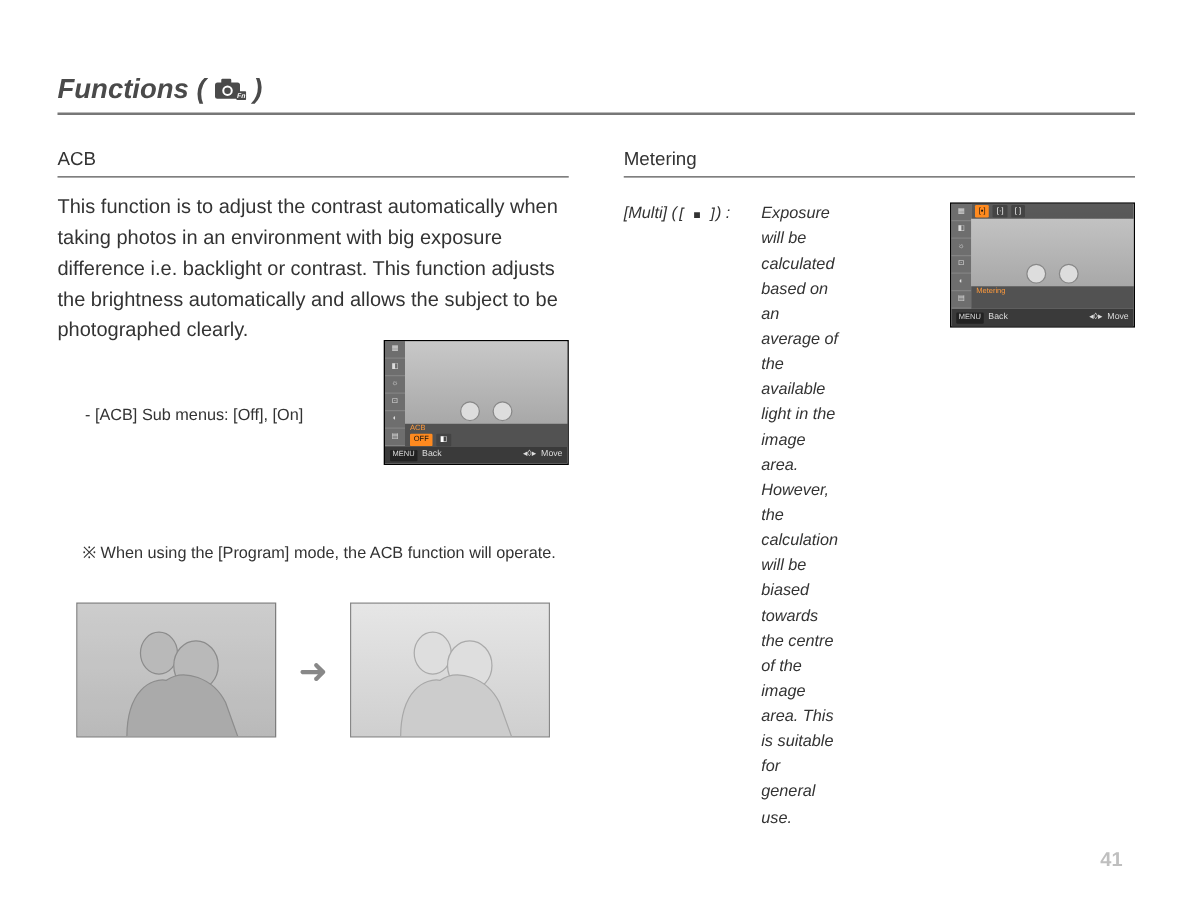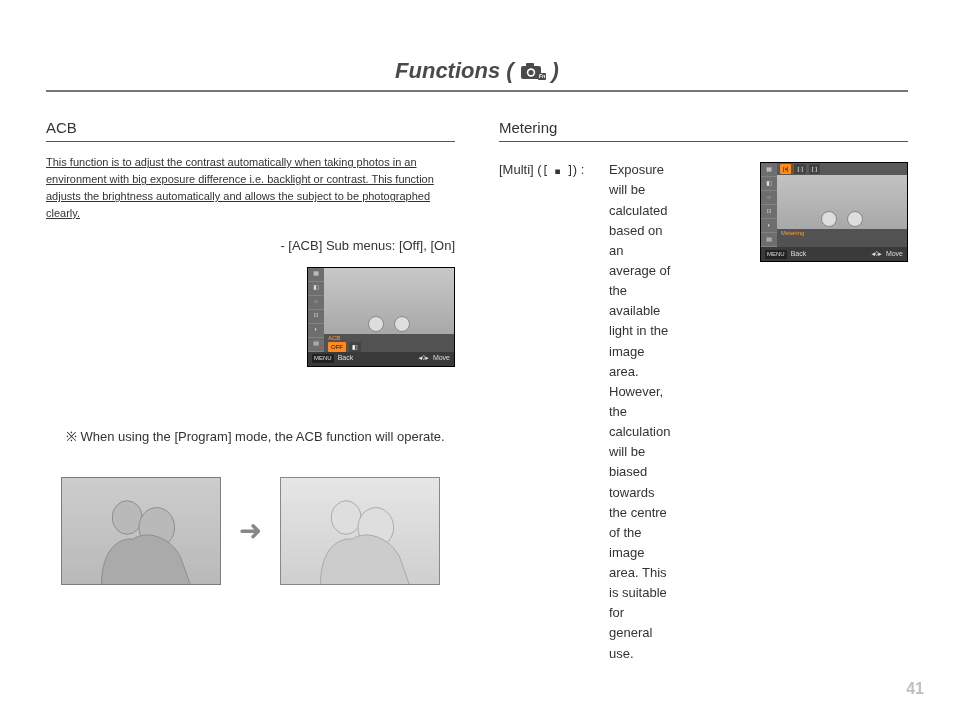--- a/index.html
+++ b/index.html
@@ -17,21 +17,20 @@
   .page-title {
     font-size: 22px;
     font-weight: bold;
     font-style: italic;
     color: #4a4a4a;
     padding-bottom: 6px;
     border-bottom: 2px solid #777;
     display: flex;
     align-items: center;
     gap: 6px;
-    justify-content: center;
   }
   .camera-icon {
     display: inline-flex;
     align-items: center;
   }
   .columns {
     display: flex;
     gap: 44px;
     margin-top: 24px;
   }
@@ -41,21 +40,21 @@
     line-height: 1.55;
     color: #333;
   }
   .section-heading {
     font-size: 15px;
     color: #333;
     border-bottom: 1px solid #555;
     padding-bottom: 2px;
     margin-bottom: 12px;
   }
-  .body-text { font-size: 11px; color:#333;text-decoration:underline; }
+  .body-text { font-size: 16px; color:#333; }
   .submenu-line { margin: 14px 0 0 22px; }
   .note-line { margin-top: 60px; margin-left: 20px; }
   .acb-screen-wrap {
     display:flex; justify-content:flex-end; margin-top:-6px;
   }
   .mini-screen {
     width: 148px; height: 100px;
     border: 1px solid #000;
     background: #b7b7b7;
     position: relative;
@@ -118,29 +117,29 @@
     position:relative; overflow:hidden;
   }
   .sample-photo.dim { filter: brightness(0.92) contrast(0.92); }
   .sample-photo .bodies {
     position:absolute; inset:0;
   }
   .arrow-between {
     font-size:28px; color:#888;
   }
 
-  .def-block { display:flex; margin-bottom:8px; }
+  .def-block { display:flex; margin-bottom:8px;font-style:italic; }
   .def-label { flex: 0 0 110px; }
   .def-text { flex:1; }
   .metering-screen-wrap {
     float:right; margin: 2px 0 4px 10px;
   }
 
   .page-number {
-    position:absolute; right:30px; bottom:22px;
+    position:absolute; right:56px; bottom:22px;
     font-size:16px; font-weight:bold; color:#bfbfbf;
   }
 
   .meter-icon {
     display:inline-block; font-family: monospace; font-size:12px;
     letter-spacing:-1px; position:relative; top:1px;
   }
 </style>
 </head>
 <body>
@@ -161,21 +160,21 @@
     </span>
     <span>)</span>
   </div>
 
   <div class="columns">
 
     <div class="col">
       <div class="section-heading">ACB</div>
       <div class="body-text">This function is to adjust the contrast automatically when taking photos in an environment with big exposure difference i.e. backlight or contrast. This function adjusts the brightness automatically and allows the subject to be photographed clearly.</div>
 
-      <div style="display:flex; align-items:flex-end; gap:16px;flex-direction:column;">
+      <div style="display:flex; align-items:center; gap:16px;">
         <div class="submenu-line" style="flex:1;">- [ACB] Sub menus: [Off], [On]</div>
         <div class="acb-screen-wrap">
           <div class="mini-screen">
             <div class="side-icons">
               <div>▦</div>
                 <div>◧</div>
                 <div>☼</div>
                 <div>⊡</div>
                 <div>◐</div>
                 <div>▤</div>

